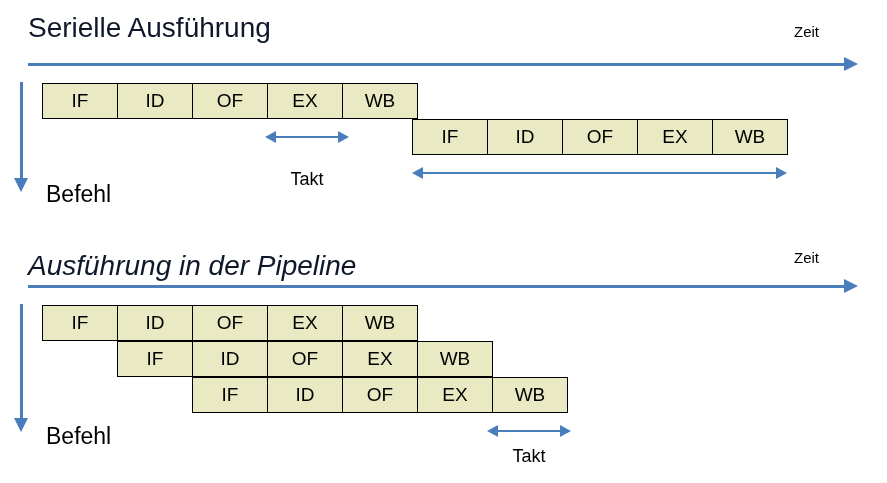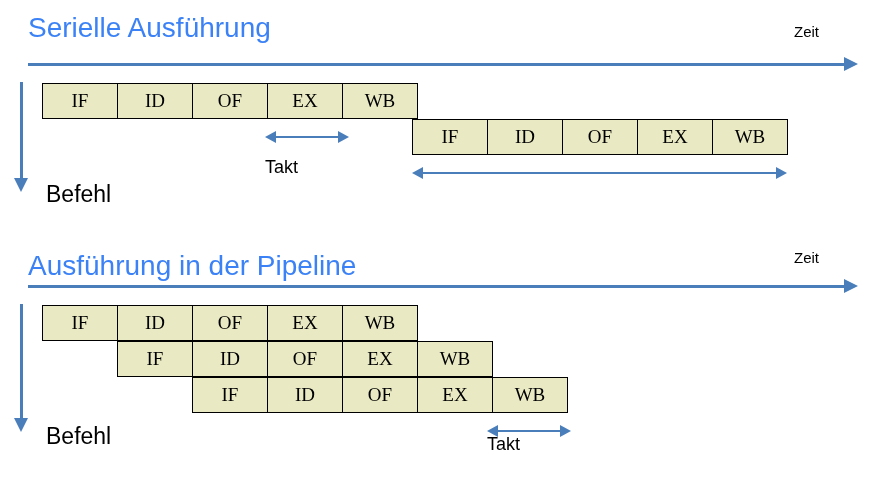--- a/index.html
+++ b/index.html
@@ -21,26 +21,26 @@
     left: 0; top: 0;
     width: 887px;
     height: 483px;
   }
 
   
   .section-title {
     position: absolute;
     font-size: 28px;
     font-weight: 400;
-    color: #3b82f6;
+    color: #0f172a;
     white-space: nowrap;
     letter-spacing: 0px;
   }
   #title-serial { left: 28px; top: 12px; }
-  #title-pipeline { left: 28px; top: 250px; }
+  #title-pipeline { left: 28px; top: 250px; font-style: italic; }
 
   
   .time-axis {
     position: absolute;
     height: 14px;
   }
   .time-axis .axis-line {
     position: absolute;
     left: 0;
     top: 6px;
@@ -84,21 +84,20 @@
   .befehl-label {
     position: absolute;
     font-size: 23px;
     white-space: nowrap;
   }
 
   
   .stage-row {
     position: absolute;
     display: flex;
-    font-family: Liberation Serif, serif;
   }
   .stage-box {
     box-sizing: border-box;
     border: 1px solid #000000;
     background: #E9E9C3;
     font-size: 19px;
     display: flex;
     align-items: center;
     justify-content: center;
     color: #000000;
@@ -131,20 +130,22 @@
     border-right: 11px solid #4A7EBB;
   }
   .measure .m-head-right {
     right: 0;
     border-left: 11px solid #4A7EBB;
   }
   .measure-label {
     position: absolute;
     font-size: 18px;
     white-space: nowrap;
+    text-align: center;
+    margin-top: 12px;
   }
 </style>
 </head>
 <body>
 
 <div class="canvas">
 
   <div class="section-title" id="title-serial">Serielle Ausführung</div>
 
   <div class="zeit-label" style="left:794px; top:23px;">Zeit</div>

